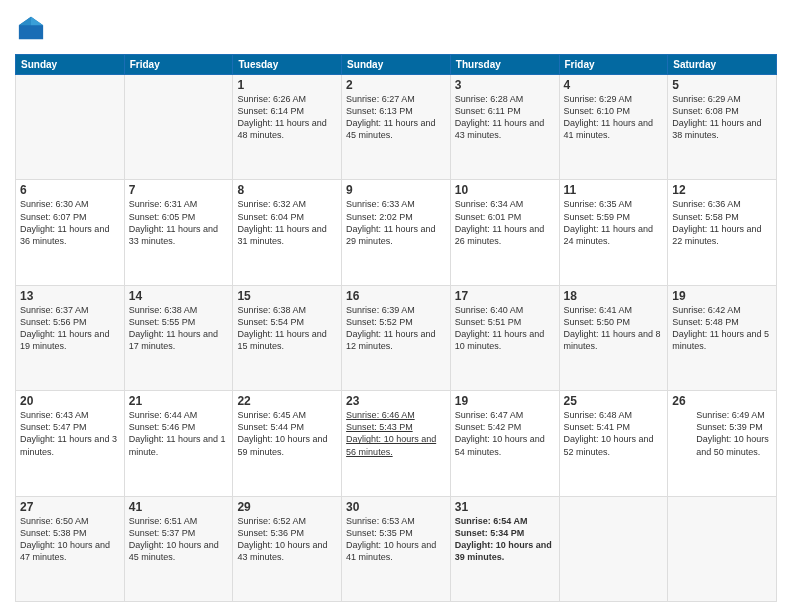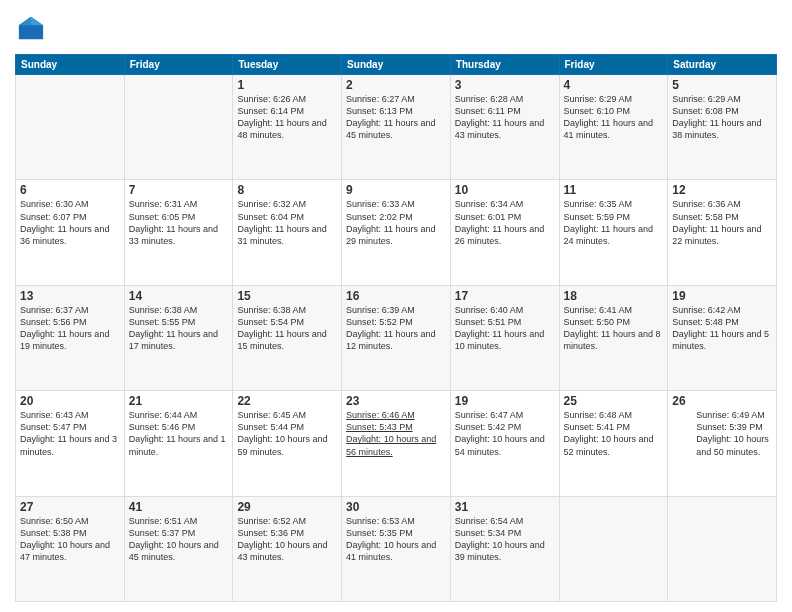--- a/index.html
+++ b/index.html
@@ -325,21 +325,21 @@
 Daylight: 10 hours and 43 minutes.</div>
           </td>
           <td>
             <span class="day-number">30</span>
             <div class="cell-text" style="white-space: pre-line;">Sunrise: 6:53 AM
 Sunset: 5:35 PM
 Daylight: 10 hours and 41 minutes.</div>
           </td>
           <td>
             <span class="day-number">31</span>
-            <div class="cell-text" style="white-space: pre-line;">Sunrise: 6:54 AM
+            <div class="cell-text" style="white-space: pre-line; font-weight: bold;">Sunrise: 6:54 AM
 Sunset: 5:34 PM
 Daylight: 10 hours and 39 minutes.</div>
           </td>
           <td class="empty-cell"></td>
           <td class="empty-cell"></td>
         </tr>
       </tbody>
   </table>
 </div>
 

